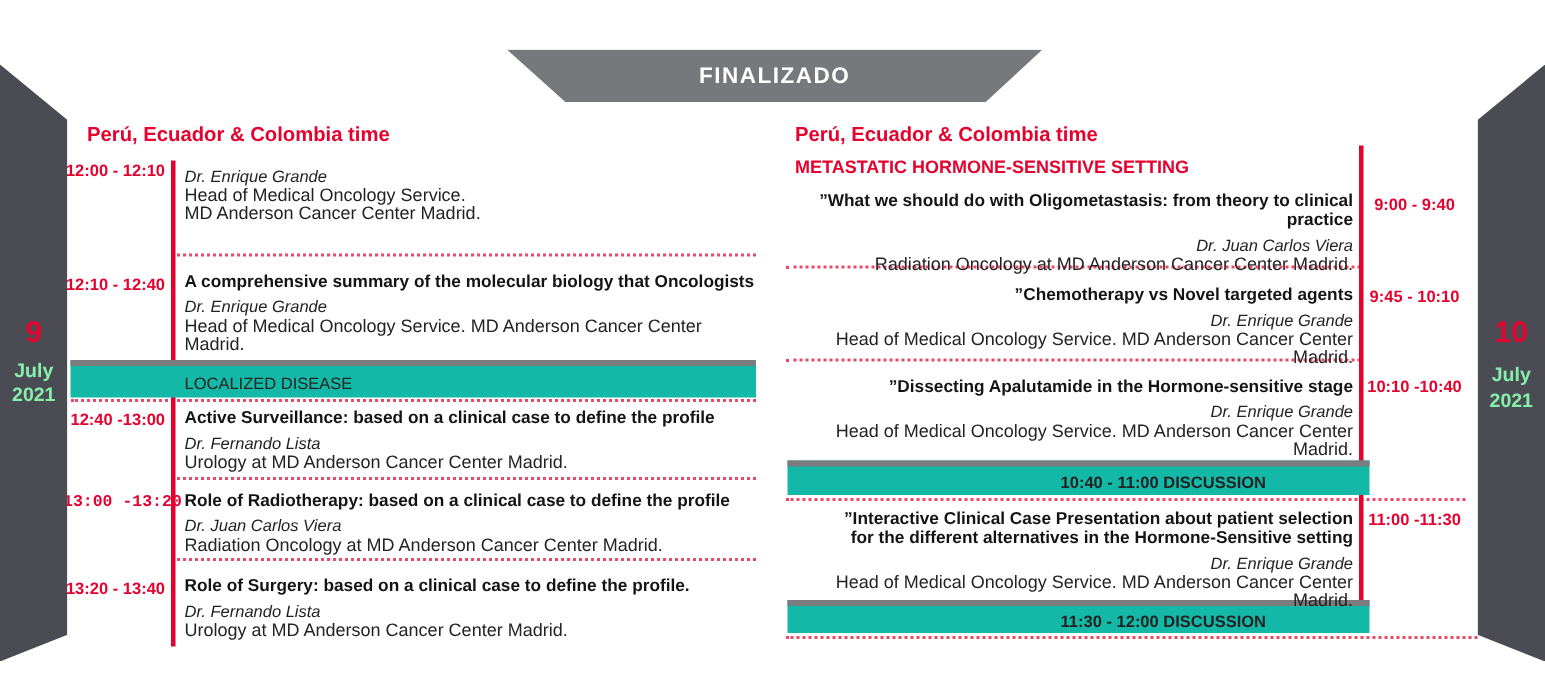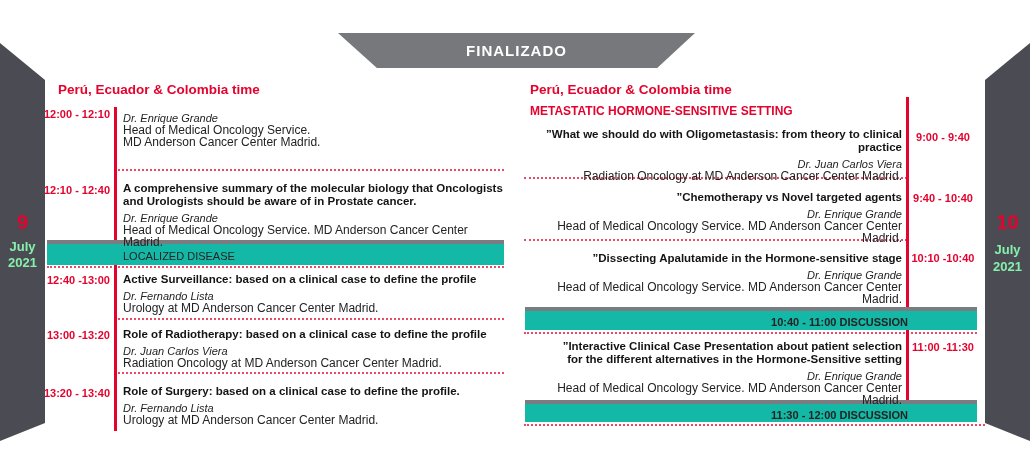--- a/index.html
+++ b/index.html
@@ -40,21 +40,21 @@
   .s-line{font-size:12px;line-height:12px;color:#232323;}
 
   
   .dotted{position:absolute;height:0;border-top:2px dotted rgba(228,3,46,.72);z-index:0;}
 
   
   .graybar{position:absolute;background:#14b8a6;border-top:4px solid #7b7c80;z-index:2;box-sizing:border-box;}
   .graybar .bar-label{font-size:11px;color:#232323;white-space:nowrap;}
   .bar-localized{left:47px;top:240px;width:457px;height:25px;}
   .bar-localized .bar-label{position:absolute;left:76px;top:6px;}
-  .bar-discussion{left:525px;width:452px;text-align:right;font-weight:bold;}
+  .bar-discussion{left:525px;width:388px;text-align:right;font-weight:bold;}
   .bar-disc-1{top:307px;height:23px;}
   .bar-disc-2{top:400px;height:22px;}
   .bar-discussion .bar-label{position:absolute;right:69px;top:5px;font-weight:bold;}
 </style>
 </head>
 <body>
 
 <div id="canvas">
 
   <div class="banner">
@@ -81,39 +81,38 @@
   <div class="session sl" style="top:107px;">
     <div class="s-speaker">Dr. Enrique Grande</div>
     <div class="s-line">Head of Medical Oncology Service.</div>
     <div class="s-line">MD Anderson Cancer Center Madrid.</div>
   </div>
   <div class="dotted" style="left:118px;top:169px;width:386px;"></div>
 
   <div class="time time-left" style="top:184px;">12:10 - 12:40</div>
   <div class="session sl" style="top:182px;">
     <div class="s-title">A comprehensive summary of the molecular biology that Oncologists</div>
-    <div class="s-title">and Urologists should be aware of in Prostate cancer.</div>
     <div class="s-speaker">Dr. Enrique Grande</div>
     <div class="s-line">Head of Medical Oncology Service. MD Anderson Cancer Center Madrid.</div>
   </div>
 
   <div class="graybar bar-localized">
     <div class="bar-label">LOCALIZED DISEASE</div>
   </div>
   <div class="dotted" style="left:47px;top:266px;width:457px;"></div>
 
   <div class="time time-left" style="top:274px;">12:40 -13:00</div>
   <div class="session sl" style="top:273px;">
     <div class="s-title">Active Surveillance: based on a clinical case to define the profile</div>
     <div class="s-speaker">Dr. Fernando Lista</div>
     <div class="s-line">Urology at MD Anderson Cancer Center Madrid.</div>
   </div>
   <div class="dotted" style="left:118px;top:318px;width:386px;"></div>
 
-  <div class="time time-left" style="top:329px;">13:00 -13:20</div>
+  <div class="time time-left" style="top:329px;font-family:Liberation Mono, monospace;">13:00 -13:20</div>
   <div class="session sl" style="top:328px;">
     <div class="s-title">Role of Radiotherapy: based on a clinical case to define the profile</div>
     <div class="s-speaker">Dr. Juan Carlos Viera</div>
     <div class="s-line">Radiation Oncology at MD Anderson Cancer Center Madrid.</div>
   </div>
   <div class="dotted" style="left:118px;top:372px;width:386px;"></div>
 
   <div class="time time-left" style="top:387px;">13:20 - 13:40</div>
   <div class="session sl" style="top:385px;">
     <div class="s-title">Role of Surgery: based on a clinical case to define the profile.</div>
@@ -127,21 +126,21 @@
   <div class="vrule" style="left:906px;top:97px;height:303px;"></div>
 
   <div class="time time-right" style="top:131px;">9:00 - 9:40</div>
   <div class="session sr" style="top:128px;">
     <div class="s-title">”What we should do with Oligometastasis: from theory to clinical practice</div>
     <div class="s-speaker">Dr. Juan Carlos Viera</div>
     <div class="s-line">Radiation Oncology at MD Anderson Cancer Center Madrid.</div>
   </div>
   <div class="dotted" style="left:524px;top:177px;width:383px;"></div>
 
-  <div class="time time-right" style="top:192px;">9:40 - 10:40</div>
+  <div class="time time-right" style="top:192px;">9:45 - 10:10</div>
   <div class="session sr" style="top:191px;">
     <div class="s-title">”Chemotherapy vs Novel targeted agents</div>
     <div class="s-speaker">Dr. Enrique Grande</div>
     <div class="s-line">Head of Medical Oncology Service. MD Anderson Cancer Center Madrid.</div>
   </div>
   <div class="dotted" style="left:524px;top:239px;width:383px;"></div>
 
   <div class="time time-right" style="top:252px;">10:10 -10:40</div>
   <div class="session sr" style="top:252px;">
     <div class="s-title">”Dissecting Apalutamide in the Hormone-sensitive stage</div>

